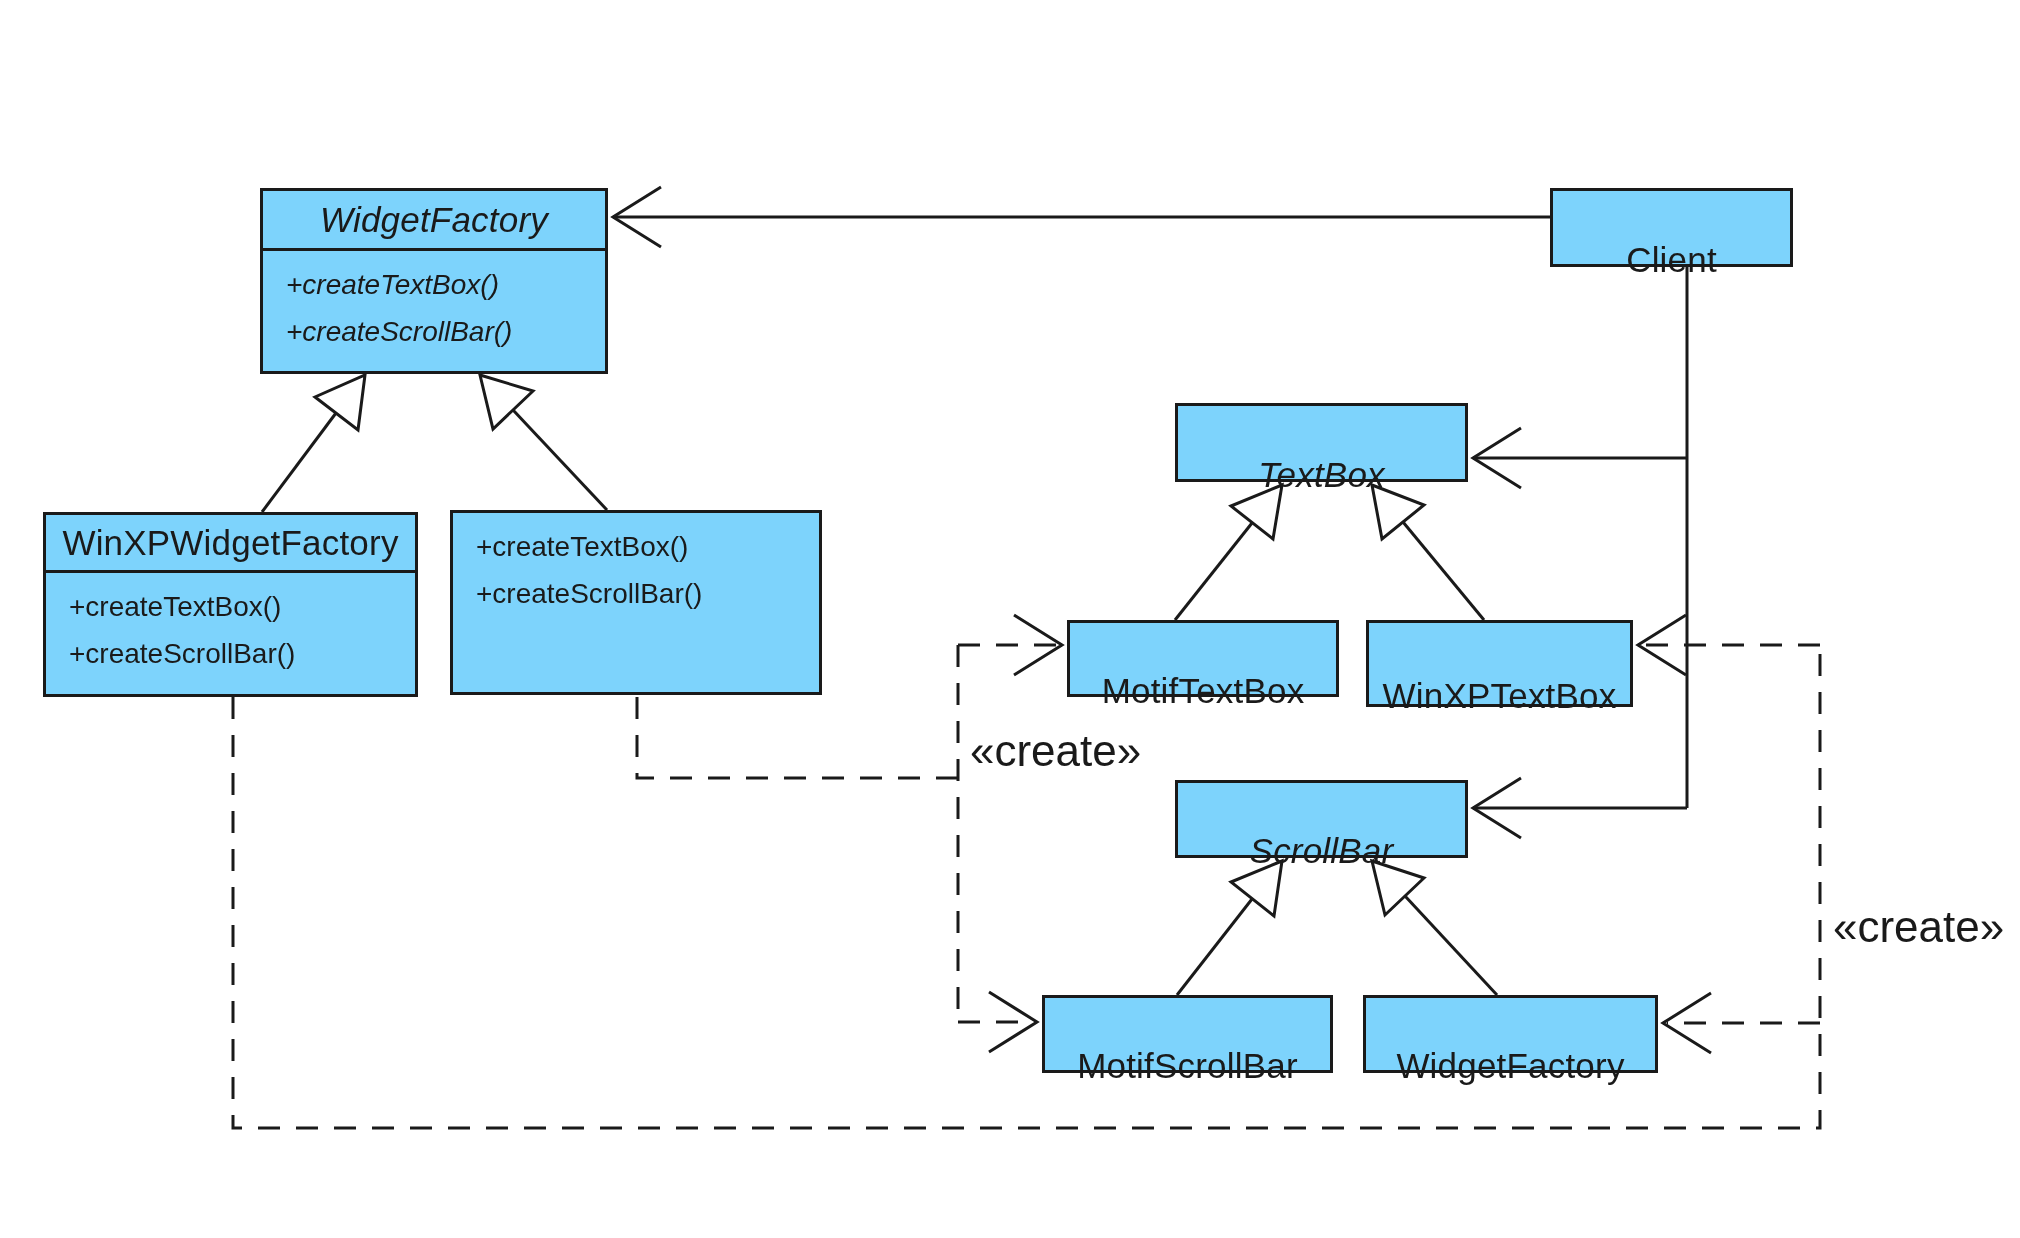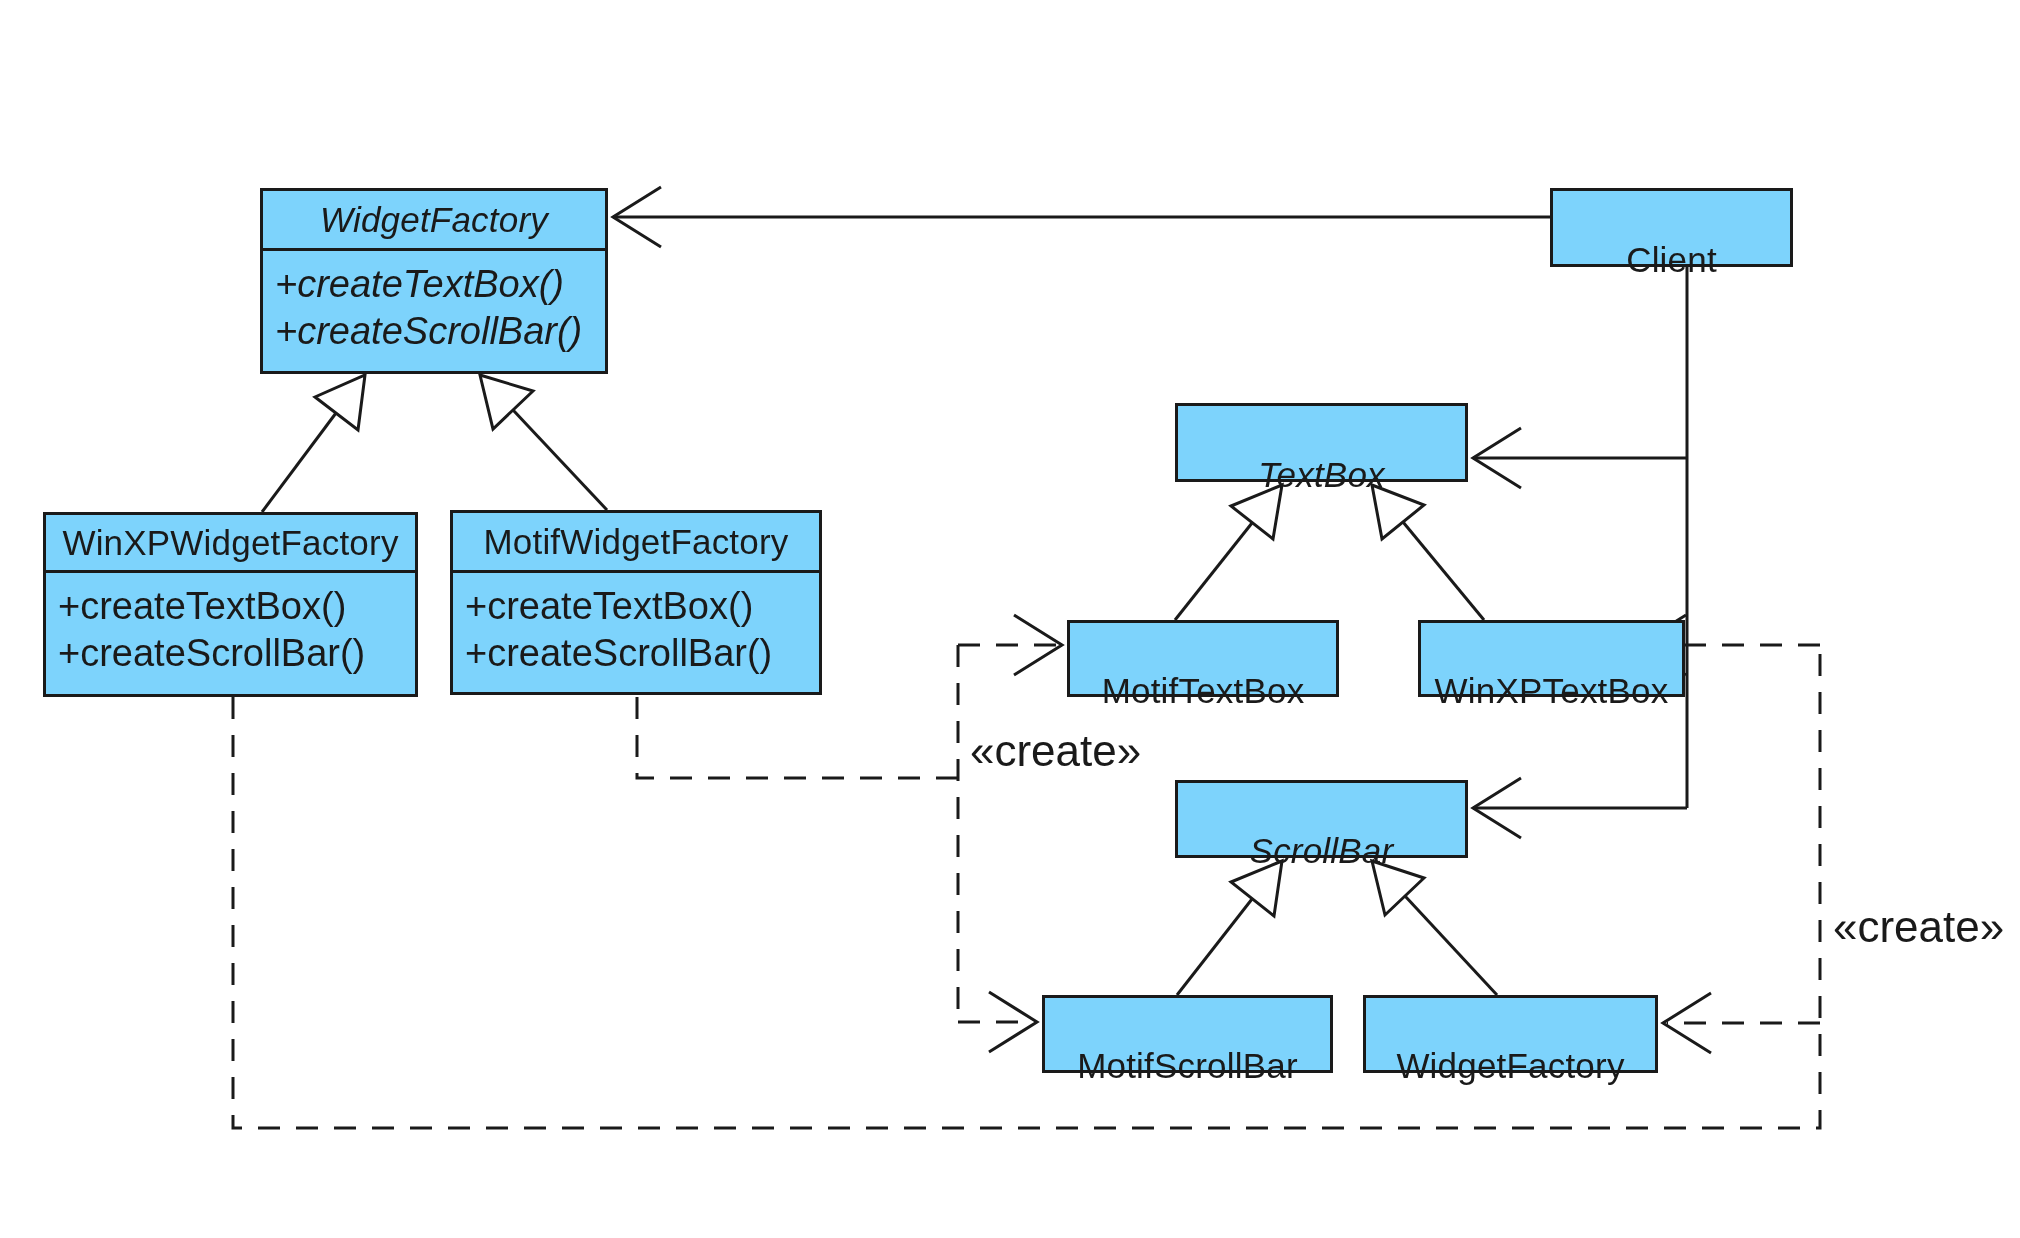--- a/index.html
+++ b/index.html
@@ -27,22 +27,22 @@
   .uml-title {
     display: flex;
     align-items: center;
     justify-content: center;
     font-size: 35px;
     white-space: nowrap;
     letter-spacing: 0.2px;
   }
   .uml-title.divided { border-bottom: 3px solid #1a1a1a; }
   .uml-methods {
-    padding: 10px 0 0 12px;
-    font-size: 38px;
+    padding: 10px 0 0 23px;
+    font-size: 28px;
     line-height: 47px;
     white-space: nowrap;
   }
   .italic { font-style: italic; }
   .single .uml-title { height: 100%; margin-top: 32px; }
   .stereotype {
     position: absolute;
     z-index: 3;
     font-size: 44px;
     white-space: nowrap;
@@ -137,36 +137,35 @@
 
   <div class="uml-class" style="left:43px; top:512px; width:375px; height:185px;">
     <div class="uml-title divided" style="height:55px;">WinXPWidgetFactory</div>
     <div class="uml-methods">
       <div>+createTextBox()</div>
       <div>+createScrollBar()</div>
     </div>
   </div>
 
   <div class="uml-class" style="left:450px; top:510px; width:372px; height:185px;">
-    <div class="uml-title divided" style="height:57px;">MotifWidgetFactory</div>
     <div class="uml-methods">
       <div>+createTextBox()</div>
       <div>+createScrollBar()</div>
     </div>
   </div>
 
   <div class="uml-class single" style="left:1175px; top:403px; width:293px; height:79px;">
     <div class="uml-title italic">TextBox</div>
   </div>
 
   <div class="uml-class single" style="left:1067px; top:620px; width:272px; height:77px;">
     <div class="uml-title">MotifTextBox</div>
   </div>
 
-  <div class="uml-class single" style="left:1418px; top:620px; width:267px; height:77px;">
+  <div class="uml-class single" style="left:1366px; top:620px; width:267px; height:87px;">
     <div class="uml-title">WinXPTextBox</div>
   </div>
 
   <div class="uml-class single" style="left:1042px; top:995px; width:291px; height:78px;">
     <div class="uml-title">MotifScrollBar</div>
   </div>
 
   <div class="uml-class single" style="left:1175px; top:780px; width:293px; height:78px;">
     <div class="uml-title italic">ScrollBar</div>
   </div>

